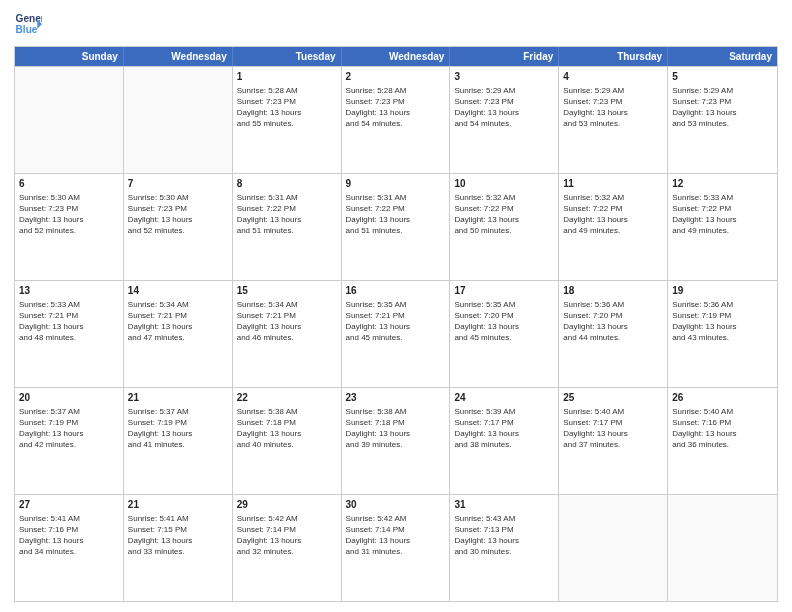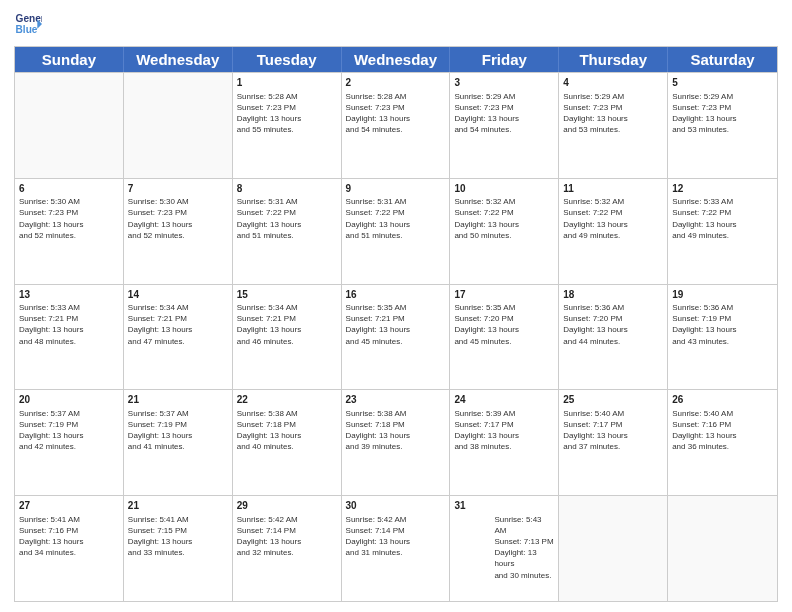--- a/index.html
+++ b/index.html
@@ -51,24 +51,24 @@
       flex-direction: column;
       border: 1px solid #ccc;
     }
     .cal-header {
       display: grid;
       grid-template-columns: repeat(7, 1fr);
       background: #3a6bbf;
     }
     .cal-header-cell {
       color: #fff;
-      font-size: 15px;
+      font-size: 10px;
       font-weight: bold;
       padding: 4px 5px;
-      text-align: center;
+      text-align: right;
       border-right: 1px solid #5580cc;
     }
     .cal-header-cell:last-child { border-right: none; }
     .cal-body {
       flex: 1;
       display: flex;
       flex-direction: column;
     }
     .cal-row {
       flex: 1;
@@ -345,21 +345,21 @@
           </div>
           <div class="cal-cell">
             <span class="day-num">30</span>
             <div class="cell-detail" style="white-space: pre-line;">Sunrise: 5:42 AM
 Sunset: 7:14 PM
 Daylight: 13 hours
 and 31 minutes.</div>
           </div>
           <div class="cal-cell">
             <span class="day-num">31</span>
-            <div class="cell-detail" style="white-space: pre-line; margin-left: 40px;">Sunrise: 5:43 AM
+            <div class="cell-detail" style="white-space: pre-line;">Sunrise: 5:43 AM
 Sunset: 7:13 PM
 Daylight: 13 hours
 and 30 minutes.</div>
           </div>
           <div class="cal-cell empty"></div>
           <div class="cal-cell empty"></div>
         </div>
       </div>
   </div>
 </div>

